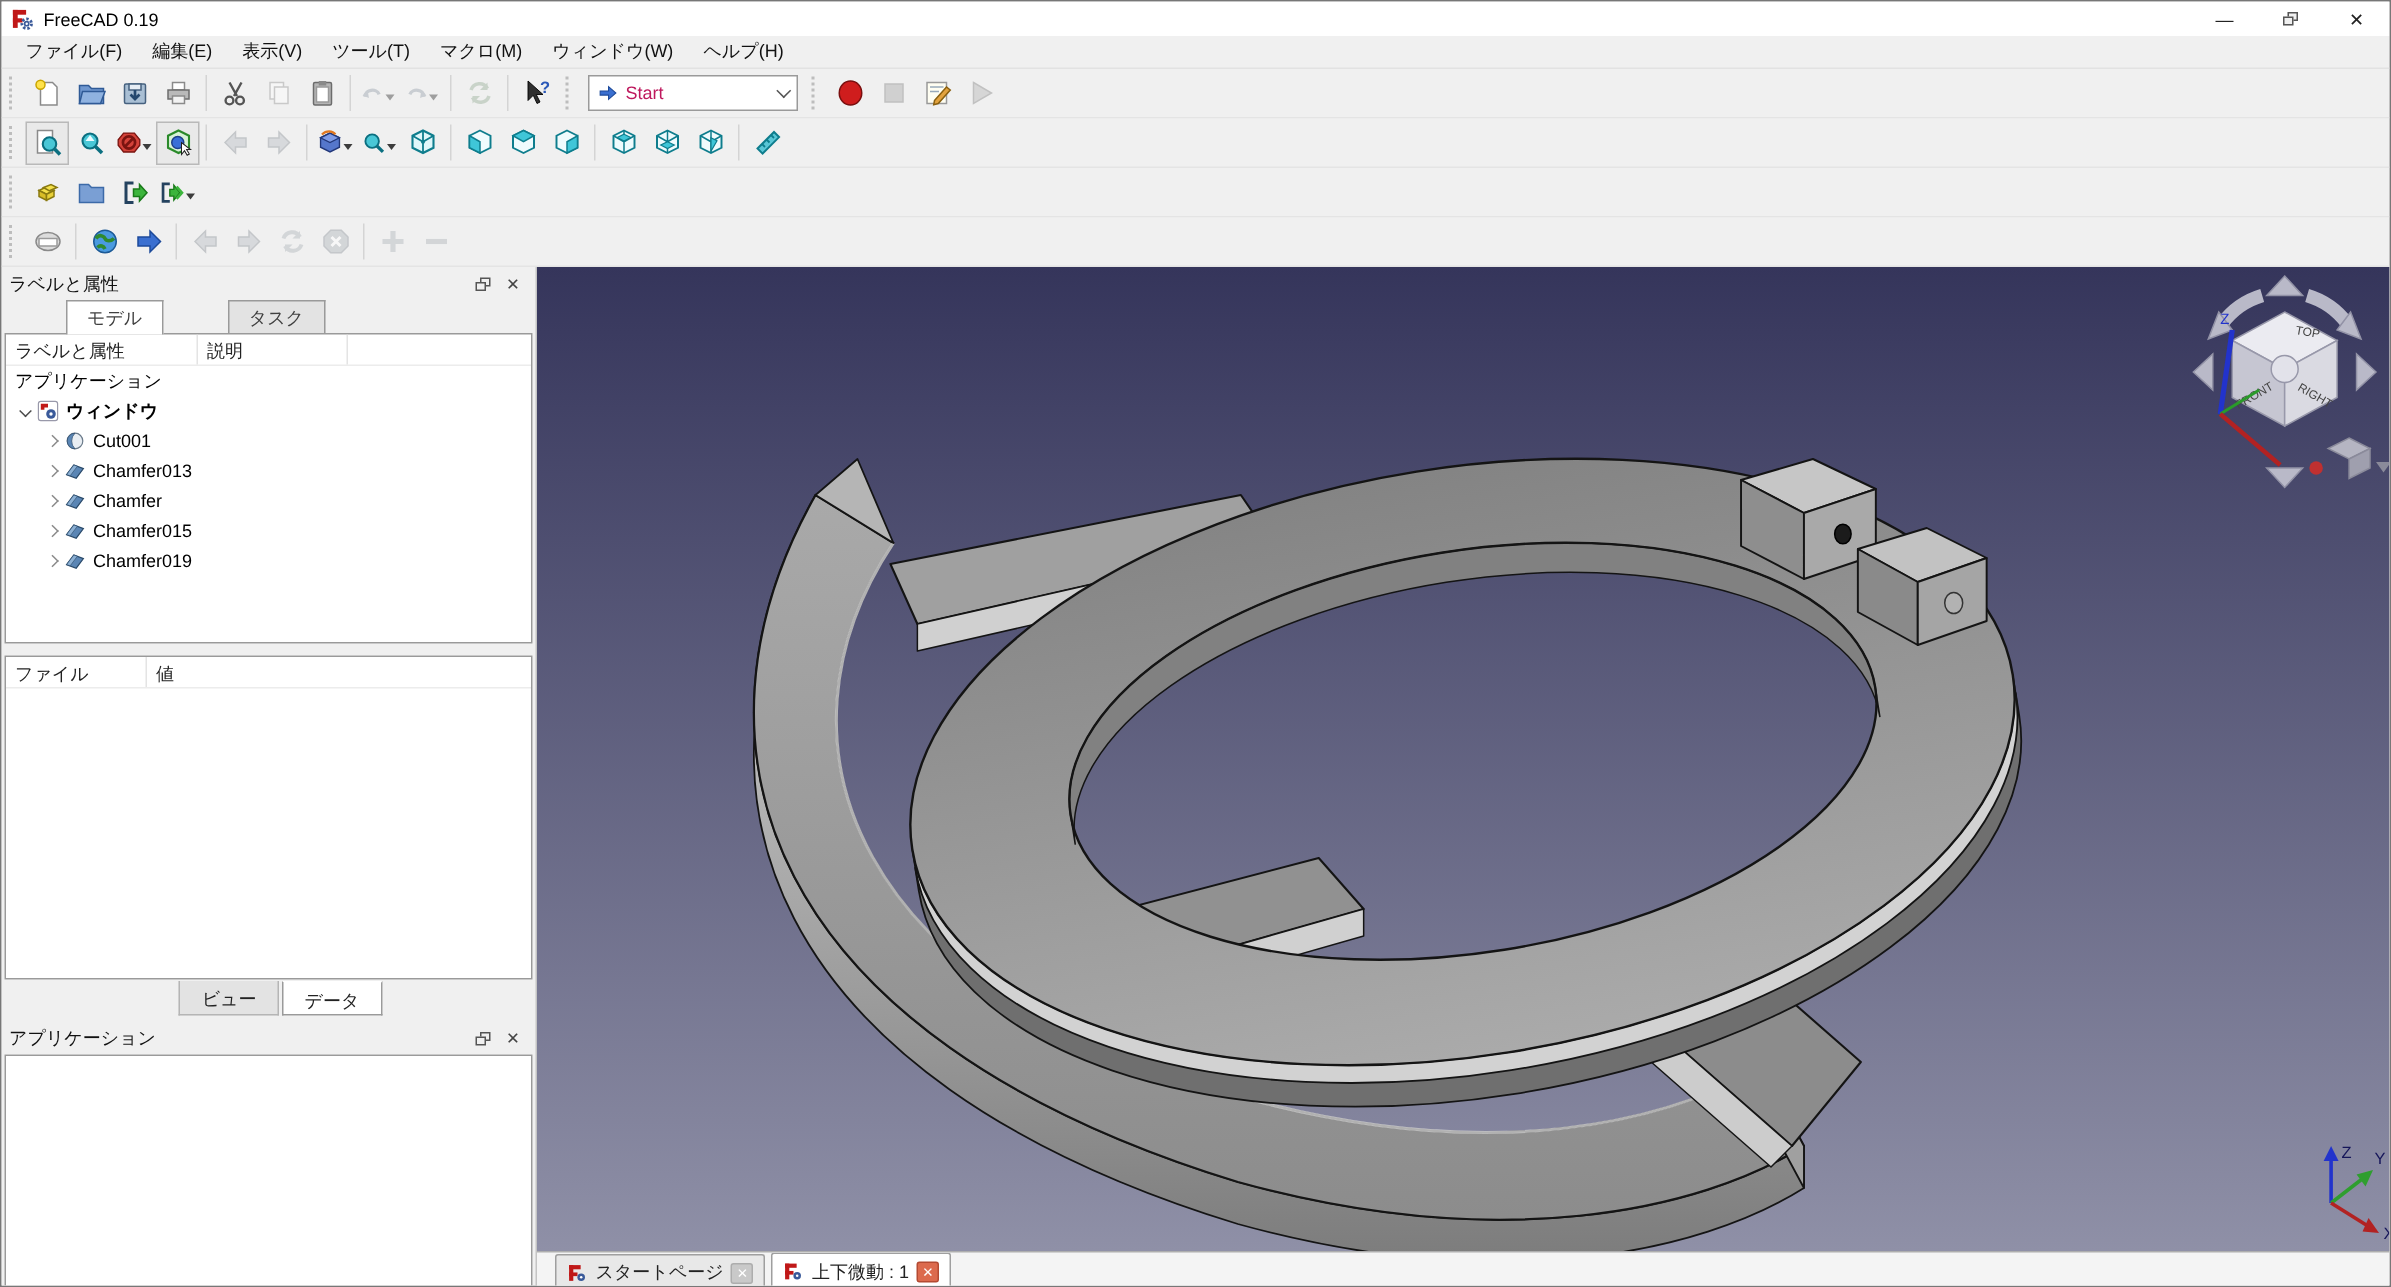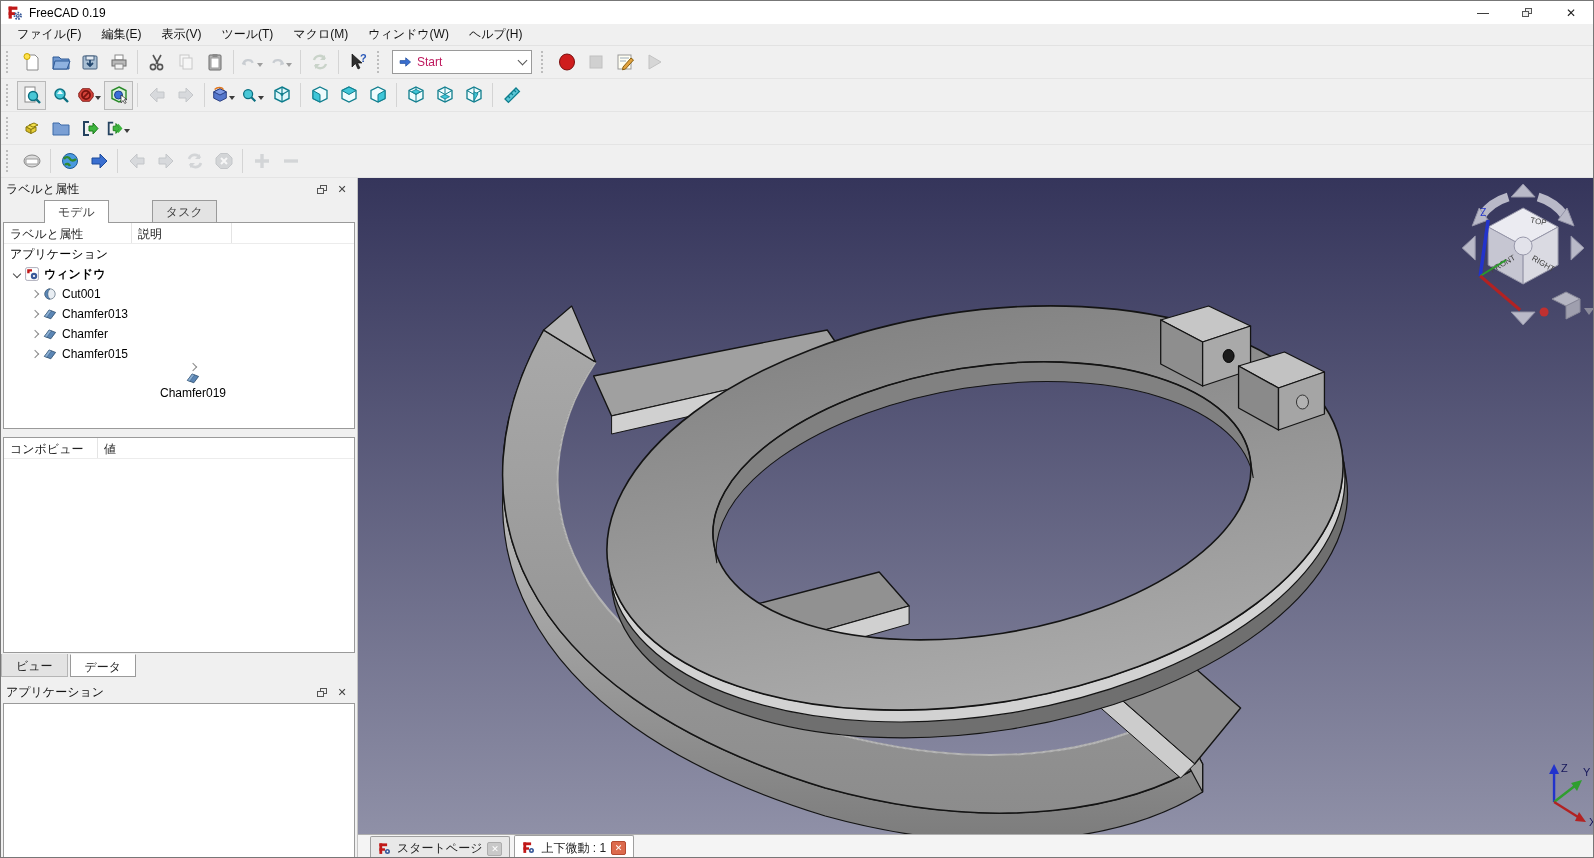--- a/index.html
+++ b/index.html
@@ -46,21 +46,21 @@
   .grid-header{display:flex;height:21px;border-bottom:1px solid #ececec;color:#222;}
   .grid-header .c1{width:128px;padding:3px 0 0 6px;border-right:1px solid #e4e4e4;}
   .grid-header .c2{width:100px;padding:3px 0 0 6px;border-right:1px solid #e4e4e4;}
   .tree-row{height:20px;display:flex;align-items:center;}
   .chev{width:6px;height:6px;border-right:1.5px solid #8a8a8a;border-bottom:1.5px solid #8a8a8a;transform:rotate(-45deg);display:inline-block;flex:none;}
   .chev.open{transform:rotate(45deg);border-color:#4a4a4a;}
   .t-icon{width:16px;height:16px;flex:none;margin:0 4px;}
   .t-label{white-space:nowrap;color:#000;}
   .props-box{margin:7px 2px 0;background:#fff;border:1px solid #9a9a9a;height:216px;}
   .props-box .c1{width:94px;}
-  .cv-bottom-tabs{display:flex;height:24px;padding:1px 0 0 0;}
+  .cv-bottom-tabs{display:flex;height:24px;padding:1px 0 0 18px;justify-content:center;}
   .cvb-tab{padding:4px 14px 0;height:23px;border:1px solid #b5b5b5;border-top:none;background:#e3e3e3;margin-right:2px;color:#222;}
   .cvb-tab.active{background:#fff;border:1px solid #9a9a9a;border-top:1px solid #fff;}
   .report-panel{display:flex;flex-direction:column;flex:1;margin-top:4px;}
   .report-box{flex:1;margin:0 2px 2px;background:#fff;border:1px solid #9a9a9a;}
   
   .right-area{flex:1;display:flex;flex-direction:column;background:#f0f0f0;}
   .viewport{position:relative;flex:1;overflow:hidden;}
   .viewport svg.scene{position:absolute;left:0;top:0;width:100%;height:100%;}
   .mdi-bar{height:26px;background:#f4f4f4;display:flex;align-items:flex-end;padding-left:12px;border-top:1px solid #aeaeae;}
   .mdi-tab{height:24px;display:flex;align-items:center;gap:5px;padding:0 7px;border:1px solid #9f9f9f;border-bottom:none;background:#e8e8e8;margin-right:4px;border-radius:2px 2px 0 0;color:#222;}
@@ -486,34 +486,34 @@
               <span class="t-label">Chamfer</span>
             </div>
             <div class="tree-row" style="padding-left: 28px;">
               <span class="chev"></span>
               <span class="t-icon"><svg width="16" height="16" viewBox="0 0 20 20">
                   <polygon points="3,13 9,5 17,8 11,16" fill="#5b86b5" stroke="#2a4a6a"></polygon>
                   <polygon points="3,13 9,5 12,6 6,14" fill="#8cb0d4" stroke="#2a4a6a" stroke-width=".5"></polygon>
                 </svg></span>
               <span class="t-label">Chamfer015</span>
             </div>
-            <div class="tree-row" style="padding-left: 28px; flex-direction: column;">
+            <div class="tree-row" style="padding-left: 28px;">
               <span class="chev"></span>
               <span class="t-icon"><svg width="16" height="16" viewBox="0 0 20 20">
                   <polygon points="3,13 9,5 17,8 11,16" fill="#5b86b5" stroke="#2a4a6a"></polygon>
                   <polygon points="3,13 9,5 12,6 6,14" fill="#8cb0d4" stroke="#2a4a6a" stroke-width=".5"></polygon>
                 </svg></span>
               <span class="t-label">Chamfer019</span>
             </div>
           </div>
       </div>
 
       <div class="props-box">
         <div class="grid-header">
-          <div class="c1">コンボビュー</div>
+          <div class="c1">ファイル</div>
           <div class="c2" style="border-right:none;">値</div>
         </div>
       </div>
 
       <div class="cv-bottom-tabs">
         <div class="cvb-tab">ビュー</div>
         <div class="cvb-tab active">データ</div>
       </div>
 
       <div class="report-panel">

